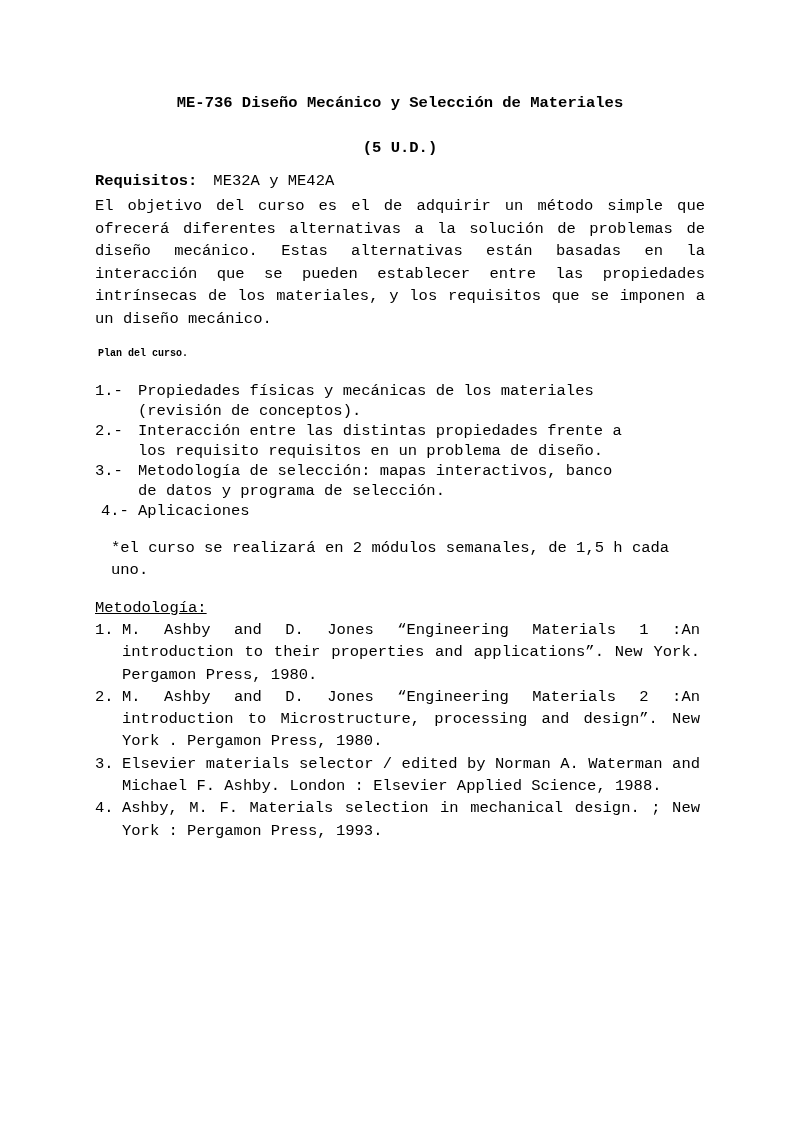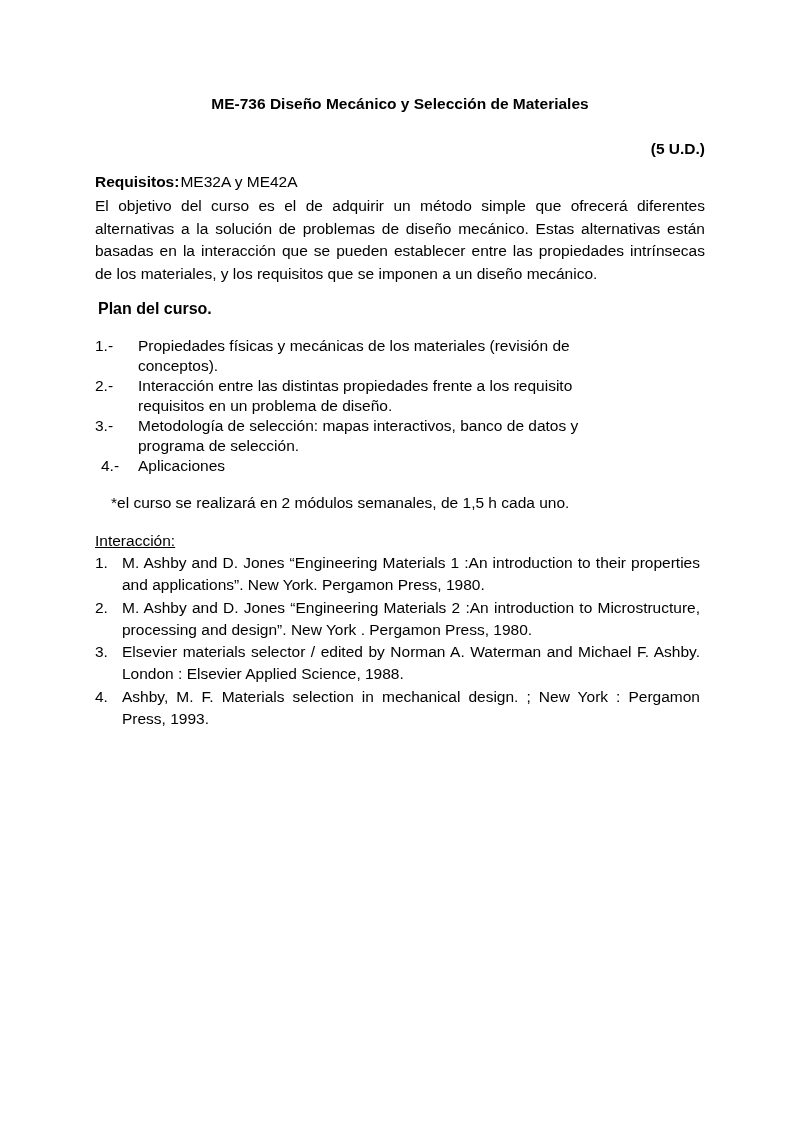--- a/index.html
+++ b/index.html
@@ -6,55 +6,55 @@
     margin: 0;
     padding: 0;
     background: #ffffff;
   }
   .page {
     position: relative;
     width: 800px;
     height: 1000px;
     background: #ffffff;
     color: #000000;
-    font-family: Liberation Sans, sans-serif;
+    font-family: Liberation Mono, monospace;
     font-size: 15.5px;
     line-height: 22px;
     overflow: hidden;
   }
   .content {
     padding: 94px 95px 0 95px;
   }
   .title {
     font-weight: bold;
     text-align: center;
     font-size: 15.5px;
     line-height: 19px;
     margin: 0;
   }
   .subtitle {
     font-weight: bold;
-    text-align: right;
+    text-align: center;
     line-height: 19px;
     margin: 26px 0 0 0;
   }
   .requisitos {
     margin: 14px 0 0 0;
     line-height: 19px;
   }
   .requisitos .label { font-weight: bold; }
-  .requisitos .value { margin-left: 1px; }
+  .requisitos .value { margin-left: 16px; }
   .objective {
     margin: 4px 0 0 0;
     text-align: justify;
     line-height: 22.5px;
   }
   .plan-heading {
     font-weight: bold;
-    font-size: 16px;
+    font-size: 10px;
     margin: 14px 0 0 3px;
     line-height: 19px;
   }
   .plan-list { margin-top: 18px; }
   .plan-row {
     display: flex;
     line-height: 20px;
   }
   .plan-num {
     flex: none;
@@ -123,21 +123,21 @@
       <div class="plan-row">
         <span class="plan-num">4.-</span>
         <span class="plan-text">Aplicaciones</span>
       </div>
     </div>
 
     <div class="notes">
       <p class="note">*el curso se realizará en 2 módulos semanales, de 1,5 h cada uno.</p>
     </div>
 
-    <h3 class="biblio-heading">Interacción:</h3>
+    <h3 class="biblio-heading">Metodología:</h3>
 
     <div class="biblio-list">
       <div class="bib-row">
         <span class="bib-num">1.</span>
         <span class="bib-text">M. Ashby and D. Jones “Engineering Materials 1 :An introduction to their properties and applications”. New York. Pergamon Press, 1980.</span>
       </div>
       <div class="bib-row">
         <span class="bib-num">2.</span>
         <span class="bib-text">M. Ashby and D. Jones “Engineering Materials 2 :An introduction to Microstructure, processing and design”. New York . Pergamon Press, 1980.</span>
       </div>

